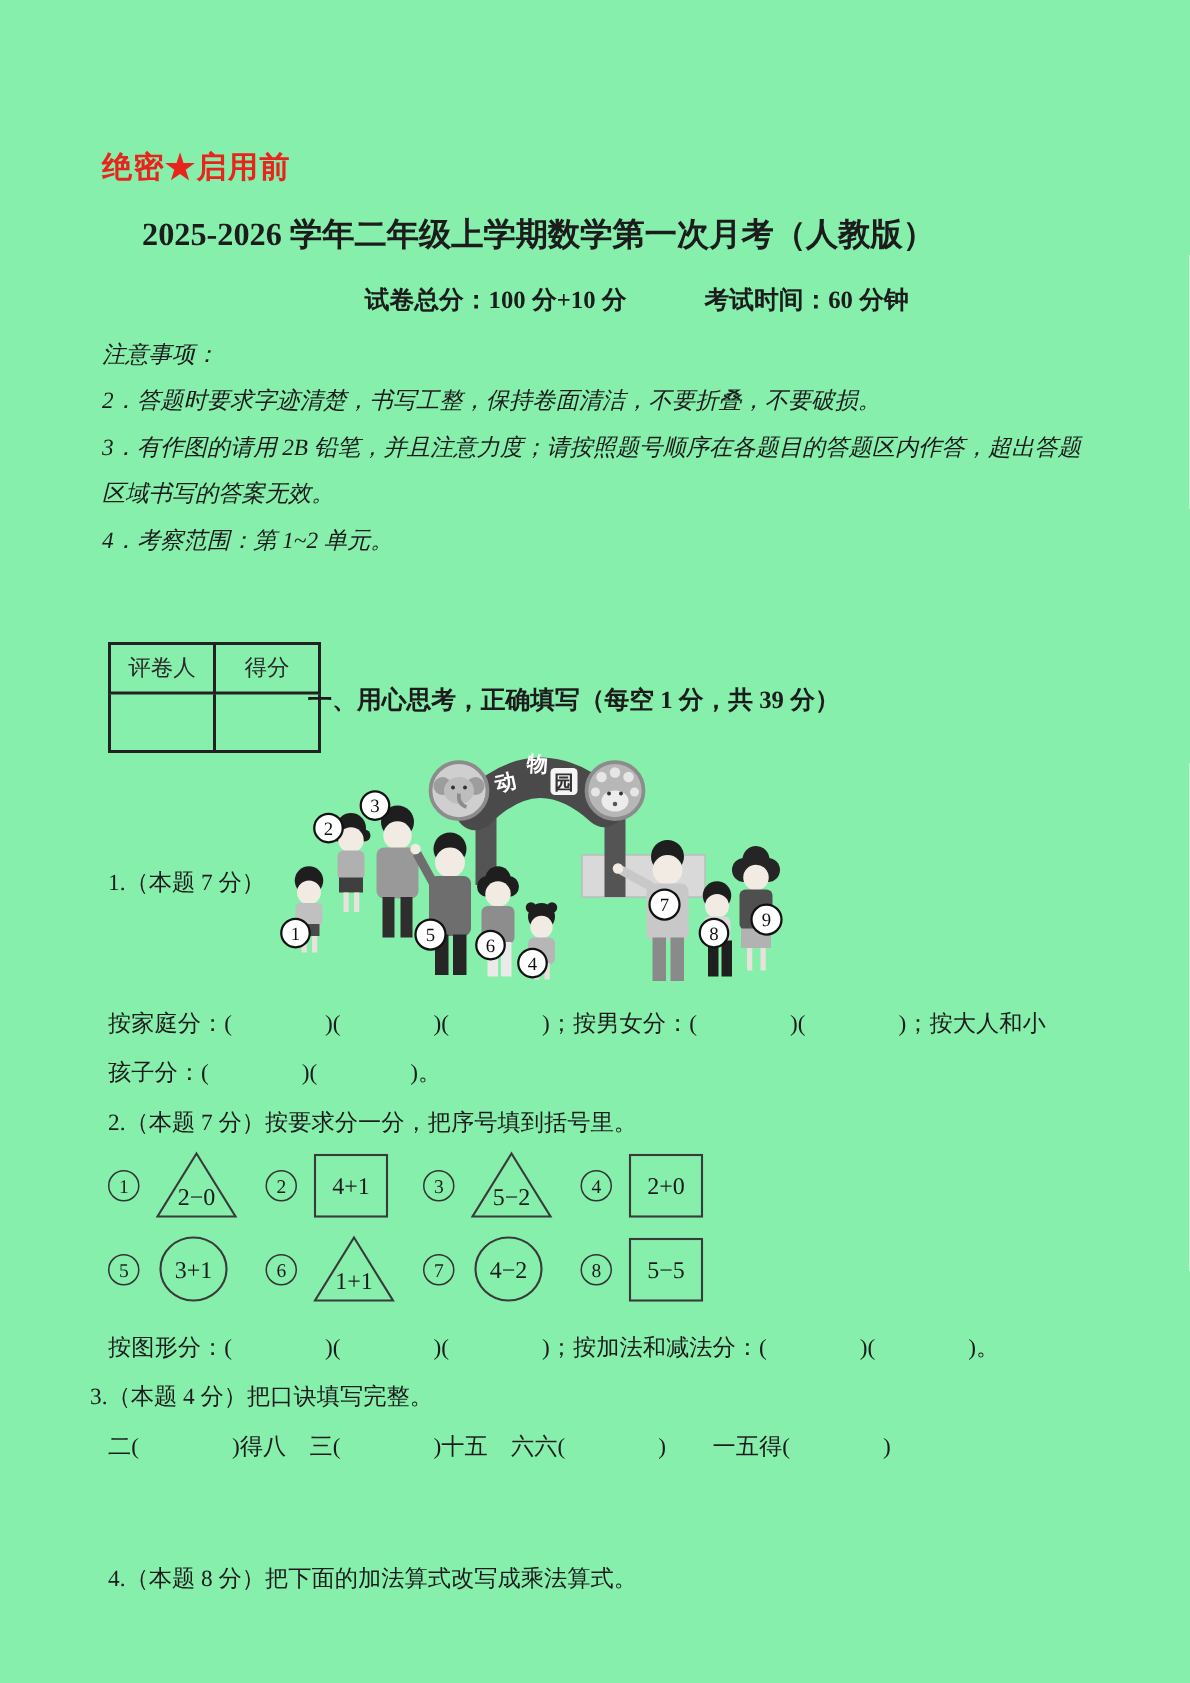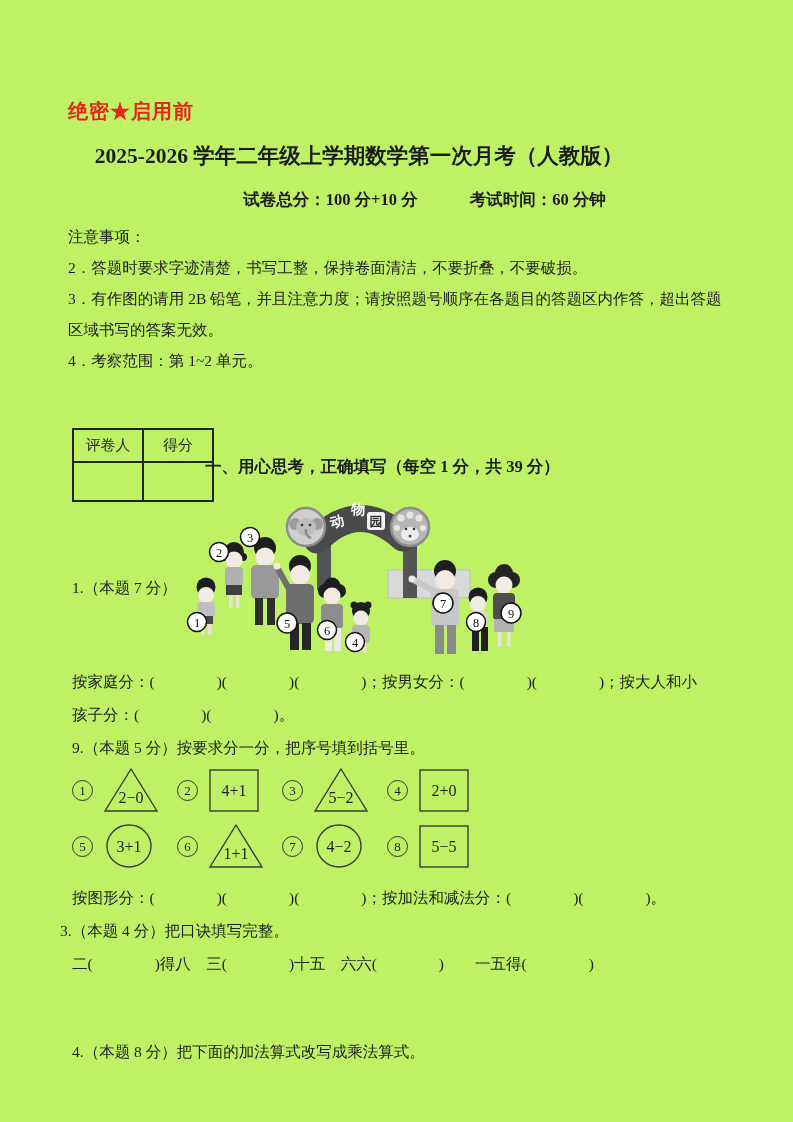--- a/index.html
+++ b/index.html
@@ -1,28 +1,28 @@
 <!DOCTYPE html>
 <html><head>
 <meta charset="utf-8">
 <style>
   html,body{margin:0;padding:0;background:#ffffff;}
   .page{
     position:relative;
     width:793px;height:1122px;
-    background:#bef264;
+    background:#86efac;
     font-family:"Liberation Serif","DejaVu Serif",serif;
     color:#1c1c1c;
     overflow:hidden;
   }
   .abs{position:absolute;}
   .classified{left:68px;top:98px;font-size:20px;font-weight:bold;color:#e8251c;letter-spacing:1px;}
   .title{left:0;top:141px;width:718px;text-align:center;font-size:21.5px;font-weight:bold;}
   .subtitle{left:0;top:189px;width:793px;display:flex;justify-content:center;gap:52px;font-size:16.5px;font-weight:bold;padding-left:28px;}
-  .notice{left:68px;top:221px;width:664px;font-size:15.5px;line-height:31px;}
+  .notice{left:68px;top:221px;width:664px;font-size:15.5px;line-height:31px;font-style:italic;}
   .notice div{white-space:normal;}
   .score-table{left:72px;top:428px;border-collapse:collapse;}
   .score-table td{border:2px solid #222;font-size:15px;text-align:center;color:#2a2a2a;}
   .score-table .hdr td{width:64px;height:31px;padding:0 2px;}
   .score-table .blank td{height:35px;}
   .sec-heading{left:205px;top:456px;font-size:16.5px;font-weight:bold;}
   .zoo{left:186px;top:496px;width:356px;height:168px;}
   .qlabel{font-size:15.5px;}
   .blankline{font-size:15.5px;white-space:pre-wrap;width:672px;}
   .shapes{left:72px;top:766px;width:480px;display:flex;flex-direction:column;gap:8px;}
@@ -213,21 +213,21 @@
       <rect x="321" y="136" width="3.5" height="15" fill="#e9e2da"></rect>
       <circle cx="325" cy="117" r="10" fill="#ffffff" stroke="#111" stroke-width="1.5"></circle>
       <text class="badge-num" x="325" y="121.5" text-anchor="middle">9</text>
     </g>
   </svg>
 
   <div class="abs qlabel" style="left:72px;top:578px;">1.（本题 7 分）</div>
   <div class="abs blankline" style="left:72px;top:672px;">按家庭分：(　　　　)(　　　　)(　　　　)；按男女分：(　　　　)(　　　　)；按大人和小</div>
   <div class="abs blankline" style="left:72px;top:705px;">孩子分：(　　　　)(　　　　)。</div>
 
-  <div class="abs qlabel" style="left:72px;top:738px;">9.（本题 5 分）按要求分一分，把序号填到括号里。</div>
+  <div class="abs qlabel" style="left:72px;top:738px;">2.（本题 7 分）按要求分一分，把序号填到括号里。</div>
 
   <div class="abs shapes">
     <div class="shape-row">
       <div class="shape-item">
         <span class="cnum">1</span>
         <svg class="shape-svg" width="58" height="48" viewBox="0 0 58 48">
           <polygon points="29,3 55,45 3,45" fill="none" stroke="#3a3a3a" stroke-width="1.4"></polygon>
           <text x="29" y="37" text-anchor="middle">2−0</text>
         </svg>
       </div>

